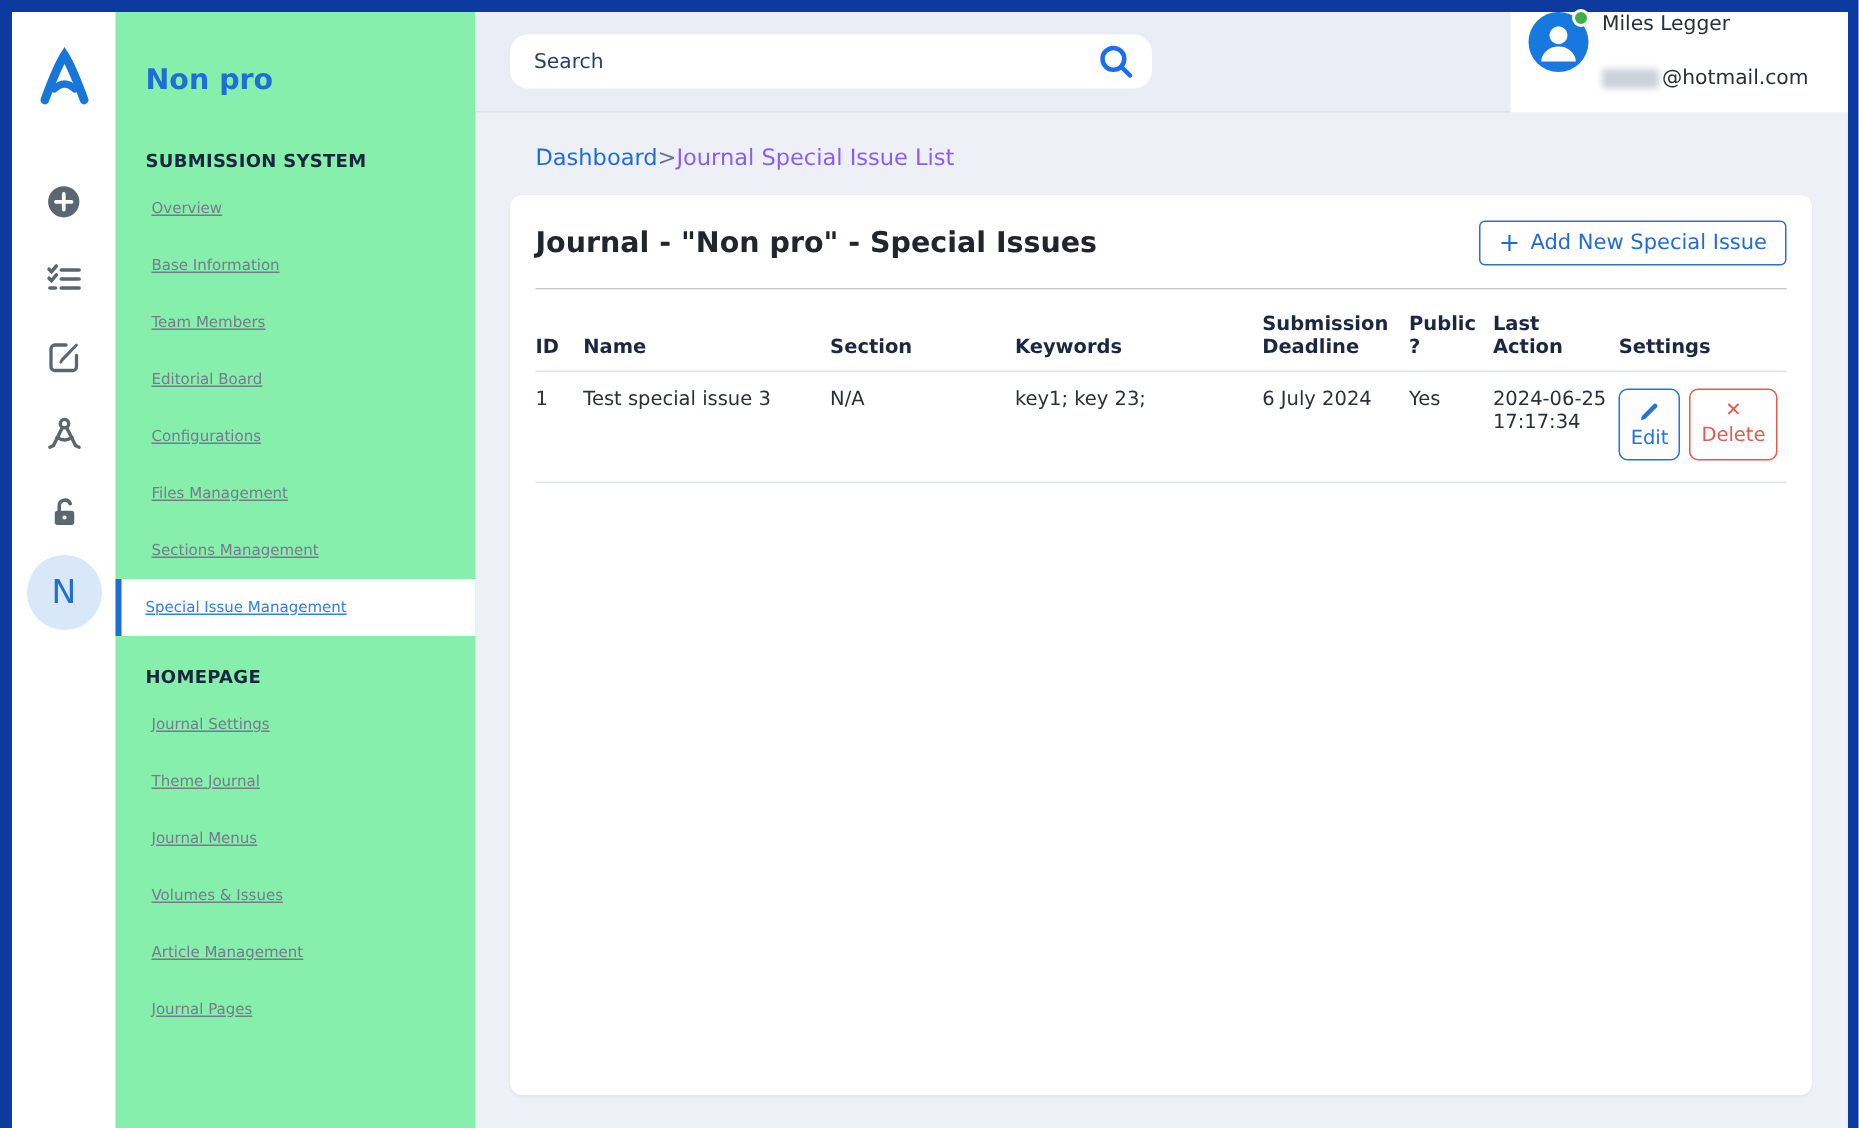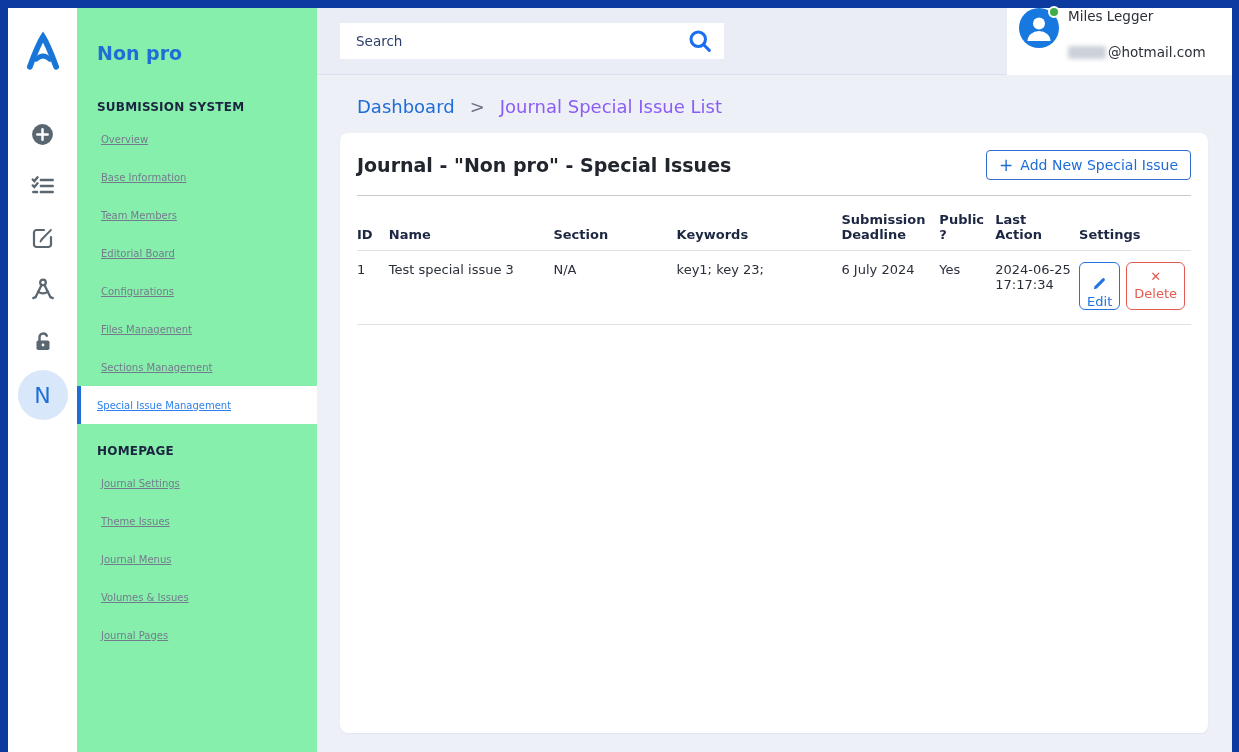--- a/index.html
+++ b/index.html
@@ -48,21 +48,21 @@
     background:#ffffff; color:#2f80ed; border-left:4px solid #1e6cd6; padding-left:16px;
   }
 
   
   .main { flex:1; display:flex; flex-direction:column; min-width:0; }
   .topbar {
     height:67px; background:#ebedf6; border-bottom:1px solid #dde0ec;
     display:flex; align-items:center; flex-shrink:0;
   }
   .searchbox {
-    margin-left:23px; width:384px; height:36px; background:#ffffff; border-radius:0;
+    margin-left:23px; width:428px; height:36px; background:#ffffff; border-radius:12px;
     display:flex; align-items:center; padding:0 10px 0 16px;
   }
   .searchbox input {
     border:none; outline:none; flex:1; font-size:13.5px; color:#2c3e6b;
     font-family:inherit; background:transparent;
   }
   .searchbox input::placeholder { color:#2c3e6b; opacity:1; }
   .search-icon { width:28px; height:28px; flex-shrink:0; cursor:pointer; }
 
   .userbox {
@@ -80,21 +80,21 @@
   }
   .user-text { margin-left:9px; line-height:17px; }
   .user-name { font-size:13.5px; color:#2a2f38; }
   .user-email { font-size:13.5px; color:#2a2f38; display:flex; align-items:center;margin-top:19px; }
   .redacted {
     display:inline-block; width:38px; height:13px; background:#ccd1da;
     border-radius:2px; filter:blur(2px); margin-right:2px;
   }
 
   .content { flex:1; padding:0 24px 0 23px; }
-  .breadcrumb { padding:21px 0 0 17px; font-size:18px; display:flex; gap:15px; }
+  .breadcrumb { padding:21px 0 0 17px; font-size:15px; display:flex; gap:0; }
   .crumb-link { color:#1e6cd6; cursor:pointer; text-decoration:none; }
   .crumb-sep { color:#6c7486; }
   .crumb-current { color:#8b5cf6; }
 
   .card {
     margin-top:16px; height:600px; background:#ffffff; border-radius:8px;
     box-shadow:0 1px 2px rgba(30,40,90,.06); padding:17px 17px 0 17px;
   }
   .card-head { display:flex; align-items:center; justify-content:space-between; }
   .page-title { font-size:19px; font-weight:bold; color:#21252e; }
@@ -123,21 +123,21 @@
   th.c-public,td.c-public { width:56px; }
   th.c-last,td.c-last { width:84px; }
   td.c-actions { padding-top:8px; padding-bottom:8px; }
 
   .action-btns { display:flex; gap:6px; }
   .act-btn {
     background:#ffffff; border-radius:6px; height:48px; cursor:pointer;
     display:flex; flex-direction:column; align-items:center; justify-content:center;
     gap:3px; font-family:inherit; font-size:13px; padding:0 7px;
   }
-  .edit-btn { border:1px solid #2173e2; color:#2173e2;justify-content:flex-end; }
+  .edit-btn { border:1px solid #2173e2; color:#2173e2; }
   .delete-btn { border:1px solid #e25a50; color:#e25a50; }
   .delete-x { font-size:13px; font-weight:bold; line-height:12px; }
 </style>
 </head>
 <body>
 
 <div class="window">
 
   <div class="iconrail">
     <div class="logo">
@@ -196,23 +196,24 @@
     <div class="side-item">Base Information</div>
     <div class="side-item">Team Members</div>
     <div class="side-item">Editorial Board</div>
     <div class="side-item">Configurations</div>
     <div class="side-item">Files Management</div>
     <div class="side-item">Sections Management</div>
     <div class="side-item active">Special Issue Management</div>
 
     <div class="section-heading second">HOMEPAGE</div>
     <div class="side-item">Journal Settings</div>
-    <div class="side-item">Theme Issues</div>
+    <div class="side-item">Theme Journal</div>
     <div class="side-item">Journal Menus</div>
     <div class="side-item">Volumes &amp; Issues</div>
+    <div class="side-item">Article Management</div>
     <div class="side-item">Journal Pages</div>
   </div>
 
   <div class="main">
     <div class="topbar">
       <div class="searchbox">
         <input type="text" placeholder="Search" style="">
         <svg class="search-icon" viewBox="0 0 24 24" fill="none" stroke="#1a6ff0" stroke-width="2.6" stroke-linecap="round">
           <circle cx="10.5" cy="10.5" r="6.2"></circle>
           <path d="M15.2 15.2 20 20"></path>

